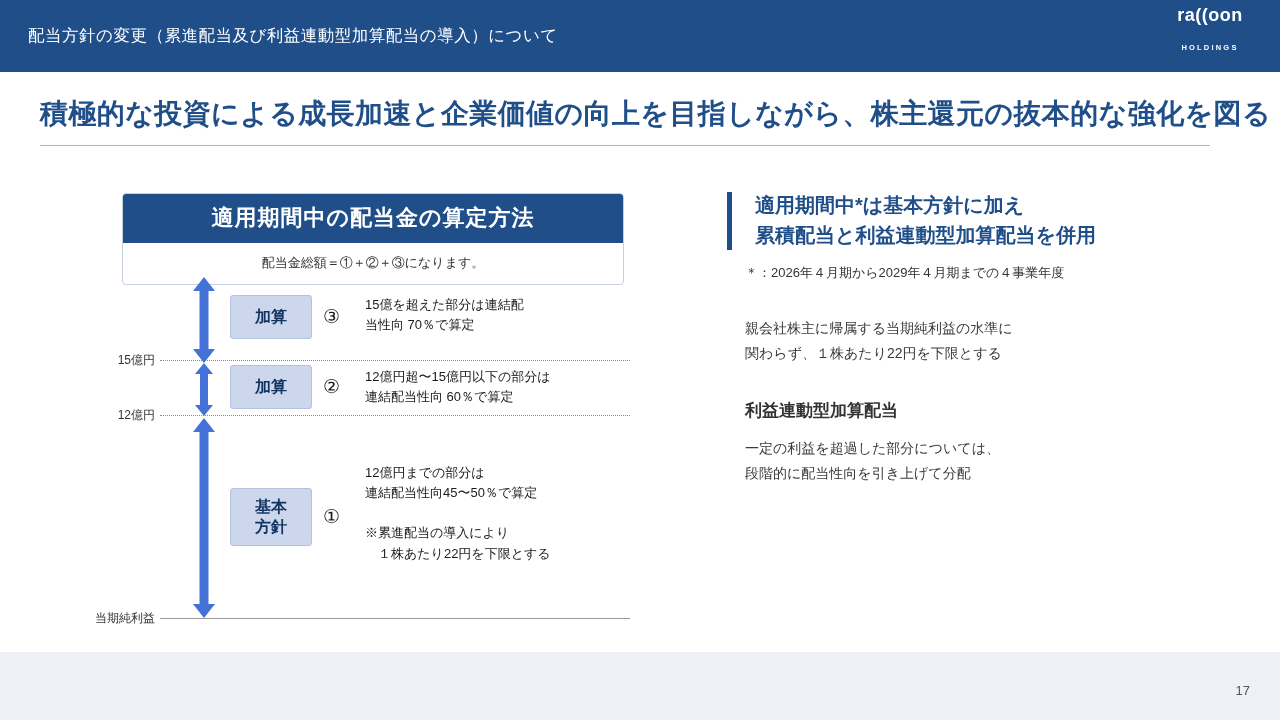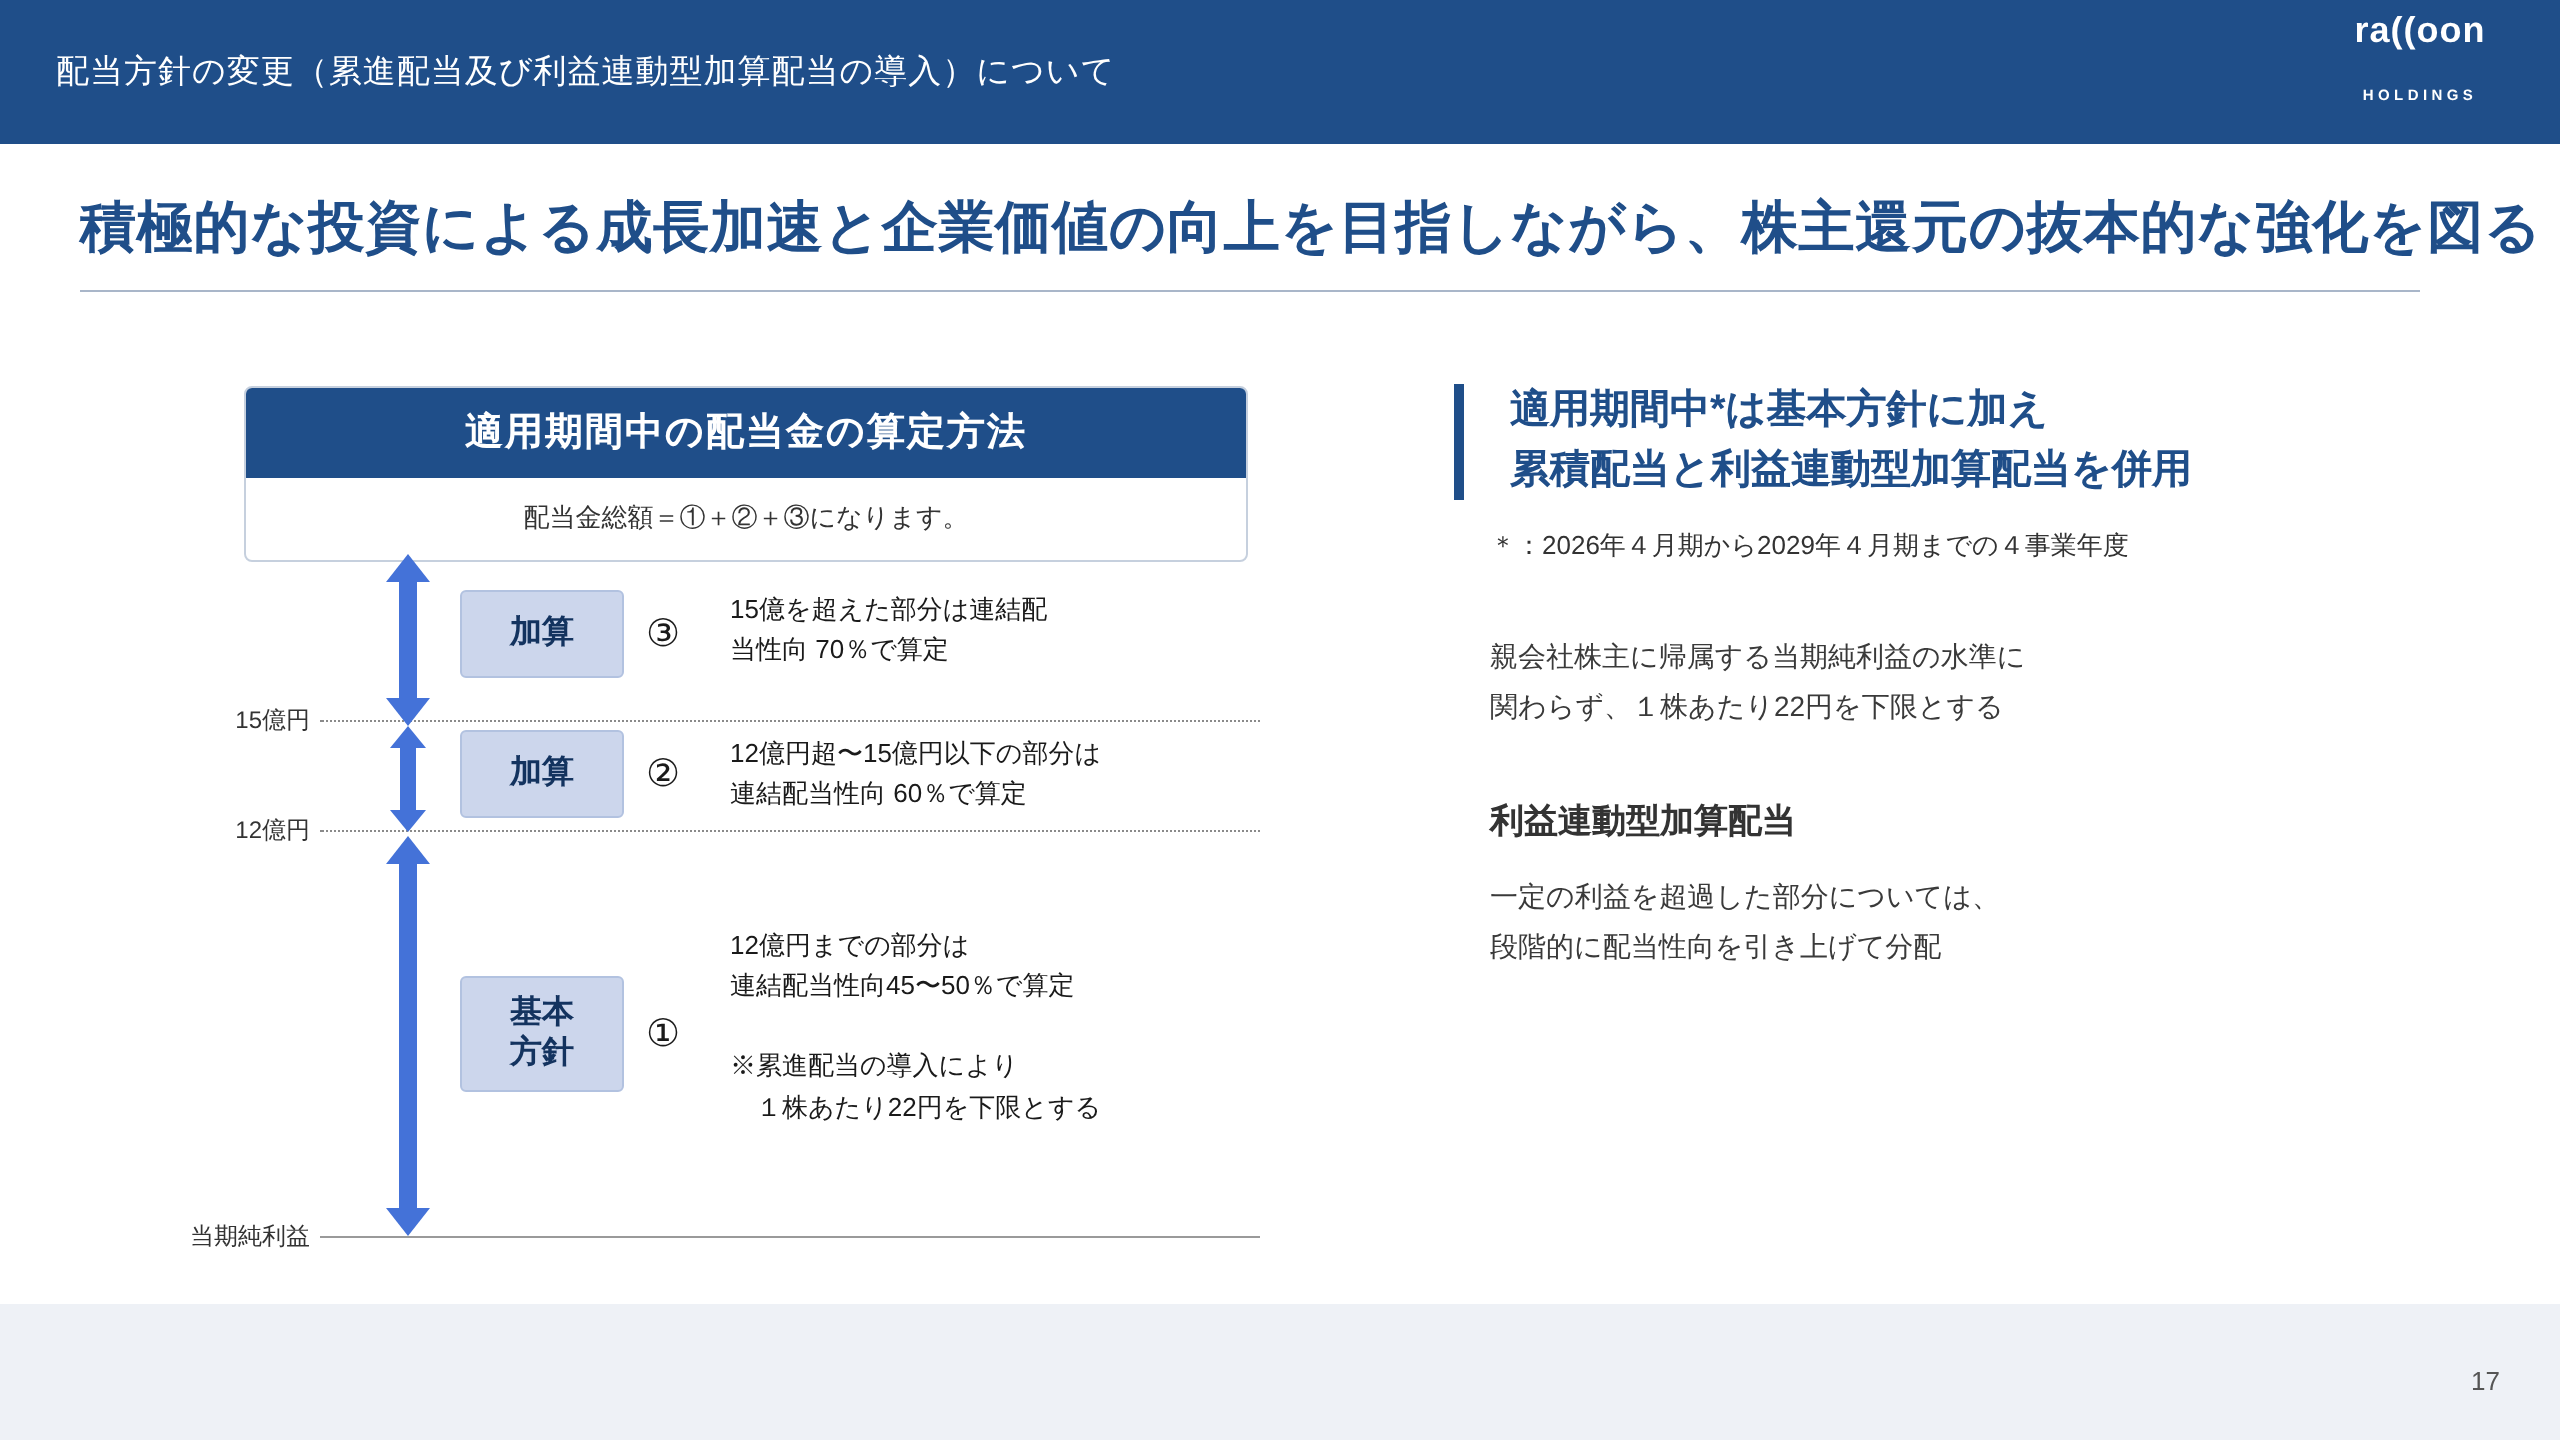--- a/index.html
+++ b/index.html
@@ -93,21 +93,21 @@
     top: 8px;
     width: 500px;
     border: 1px solid #c6d0de;
     border-radius: 4px;
     background: #ffffff;
     overflow: hidden;
   }
   .calc-box .calc-title {
     background: #1f4e89;
     color: #ffffff;
-    font-size: 19px;
+    font-size: 22px;
     font-weight: 700;
     text-align: center;
     padding: 9px 0 10px 0;
     letter-spacing: 1px;
   }
   .calc-box .calc-formula {
     font-size: 13px;
     color: #333333;
     text-align: center;
     padding: 11px 0 12px 0;

